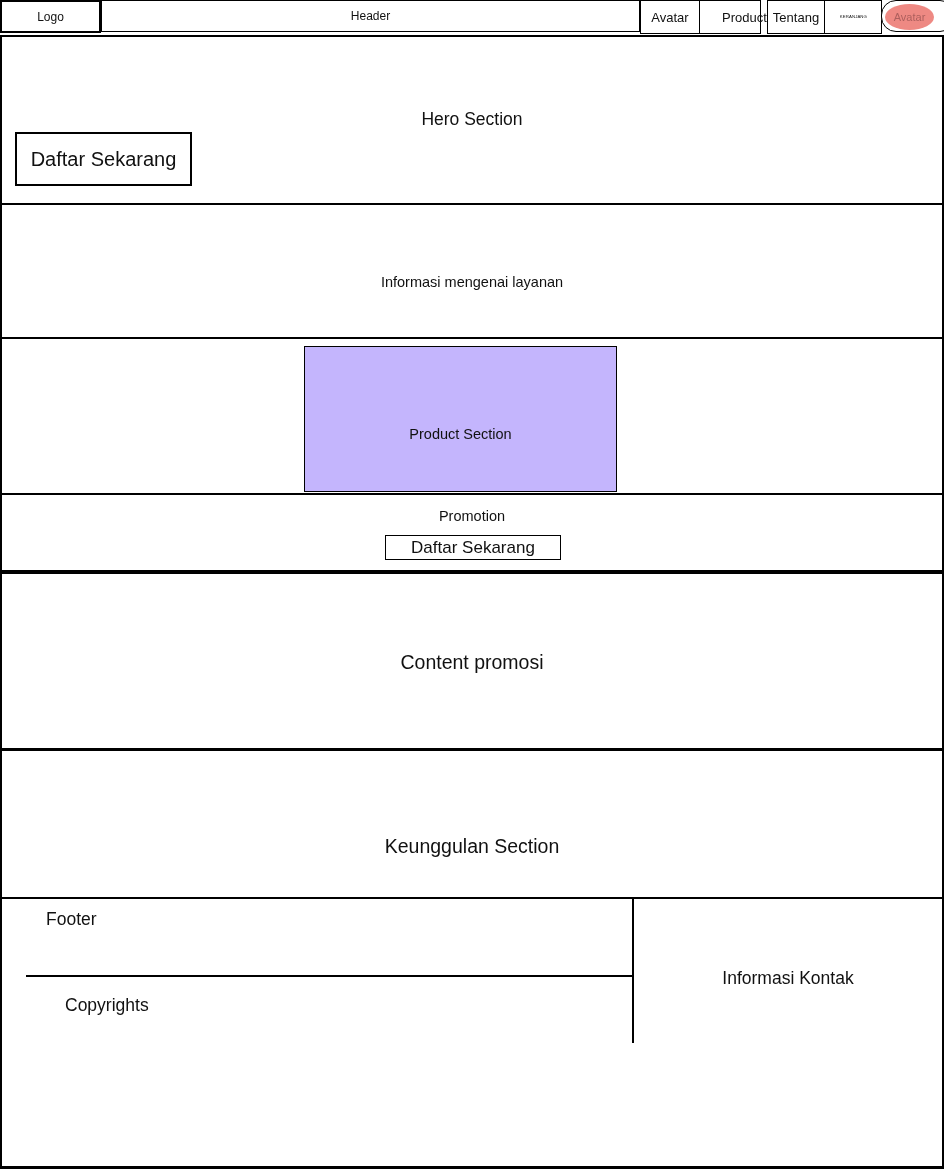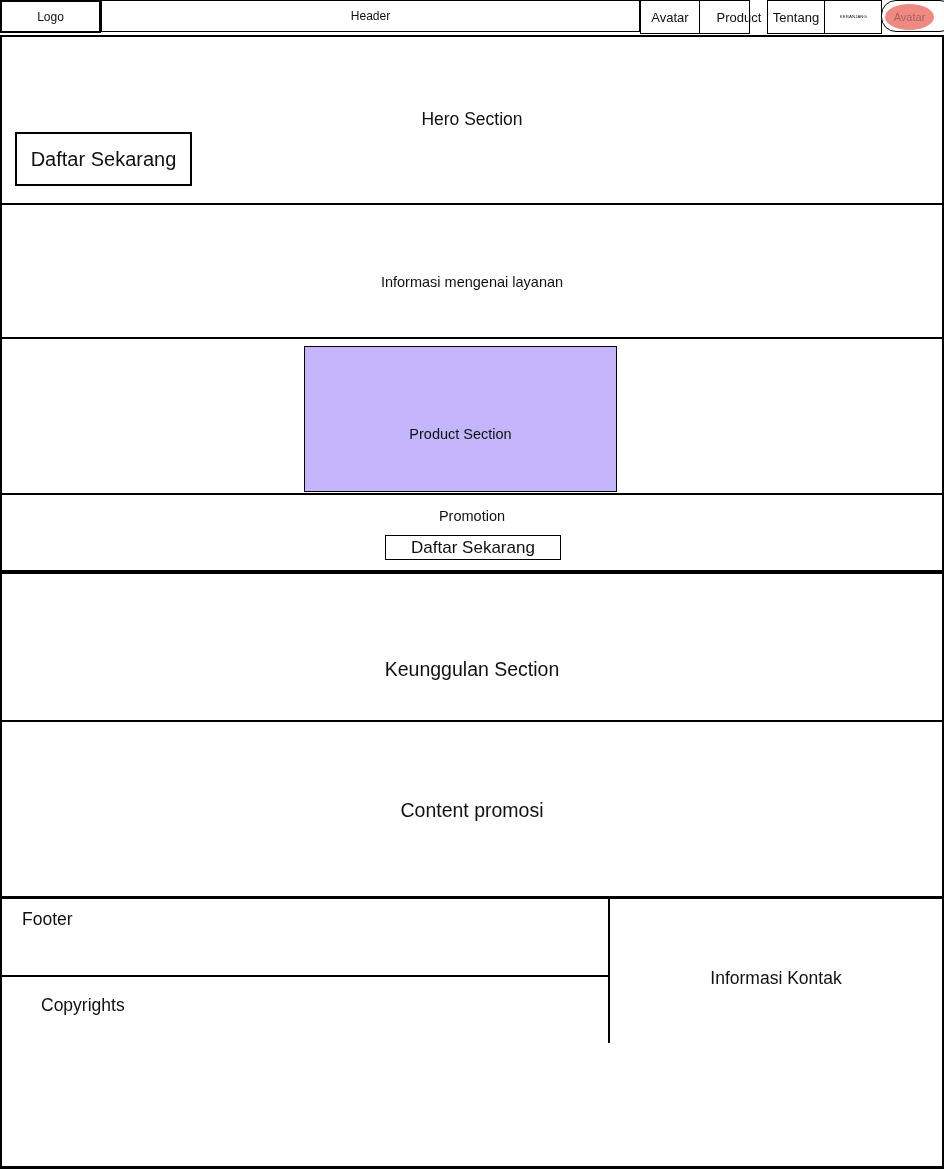--- a/index.html
+++ b/index.html
@@ -13,21 +13,21 @@
     color: #111;
     overflow: hidden;
   }
   .box { position: absolute; background: #fff; border: 1.5px solid #000; }
   .hdr-text { display: flex; align-items: center; justify-content: center; }
 
   
   .logo-box      { left: 0;   top: 0; width: 101px; height: 33px; border-width: 2px; font-size: 12px; }
   .header-box    { left: 101px; top: 0; width: 539px; height: 32px; font-size: 12px; }
   .nav-beranda   { left: 640px; top: 0; width: 60px;  height: 34px; font-size: 13px; }
-  .nav-product   { left: 699px; top: 0; width: 51px;  height: 34px; font-size: 13px; padding-left: 29px; }
+  .nav-product   { left: 699px; top: 0; width: 62px;  height: 34px; font-size: 13px; padding-left: 29px; }
   .nav-tentang   { left: 767px; top: 0; width: 58px;  height: 34px; font-size: 13px; }
   .cart-box      { left: 824px; top: 0; width: 58px;  height: 34px; }
   .cart-box span { font-size: 9px; transform: scale(0.48); letter-spacing: 0.2px; white-space: nowrap; }
   .avatar-cell   { left: 881px; top: 0; width: 74px;  height: 32px; border-radius: 15px; }
   .avatar {
     position: absolute; left: 3px; top: 3px; width: 49px; height: 26px;
     border-radius: 50%;
     display: flex; align-items: center; justify-content: center;
     font-size: 11px;
   }
@@ -70,21 +70,21 @@
     position: absolute; left: 383px; top: 40px; width: 176px; height: 25px;
     background: #fff; border: 1.5px solid #000;
     display: flex; align-items: center; justify-content: center;
     font-size: 17px; white-space: nowrap;
   }
   .content-label  { top: 77px; font-size: 19.5px; }
   .advant-label   { top: 84px; font-size: 19.5px; }
   .steps-label    { top: 62px; font-size: 19.5px; }
 
   
-  .footer-left  { width: 608px; height: 100%; border-right: 2px solid #000; display: flex; flex-direction: column; }
+  .footer-left  { width: 608px; height: 100%; border-right: 2px solid #000; display: flex; flex-direction: column; margin-left: 24px; }
   .footer-top   { height: 78px; border-bottom: 2px solid #000; position: relative; }
   .footer-bottom{ flex: 1; position: relative; }
   .footer-label     { position: absolute; left: 20px; top: 10px;  font-size: 17.5px; }
   .copyrights-label { position: absolute; left: 39px; top: 18px;  font-size: 17.5px; }
   .contact-box  { flex: 1; display: flex; align-items: center; justify-content: center; padding-top: 14px; }
   .contact-label{ font-size: 17.5px; }
 </style>
 </head>
 <body>
 
@@ -129,26 +129,26 @@
       <div class="product-box">
         <div class="sec-label product-label">Product Section</div>
       </div>
     </div>
 
     <div class="section sec-promo">
       <div class="sec-label promo-label">Promotion</div>
       <div class="promo-cta">Daftar Sekarang</div>
     </div>
 
+    <div class="section sec-content">
+      <div class="sec-label content-label">Content promosi</div>
+    </div>
+
     <div class="section sec-advant">
       <div class="sec-label advant-label">Keunggulan Section</div>
-    </div>
-
-    <div class="section sec-content">
-      <div class="sec-label content-label">Content promosi</div>
     </div>
 
 
     <div class="section sec-footer">
       <div class="footer-left">
         <div class="footer-top">
           <div class="footer-label">Footer</div>
         </div>
         <div class="footer-bottom">
           <div class="copyrights-label">Copyrights</div>

